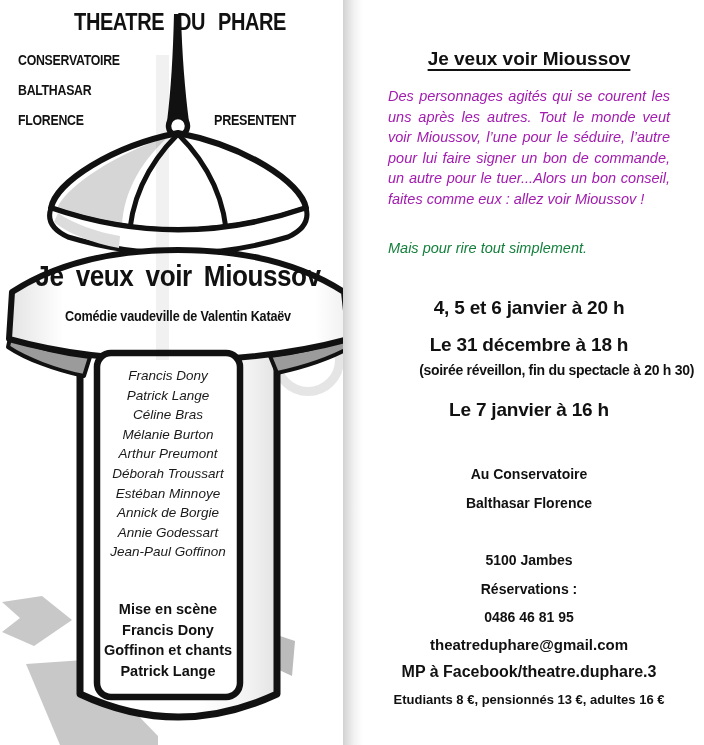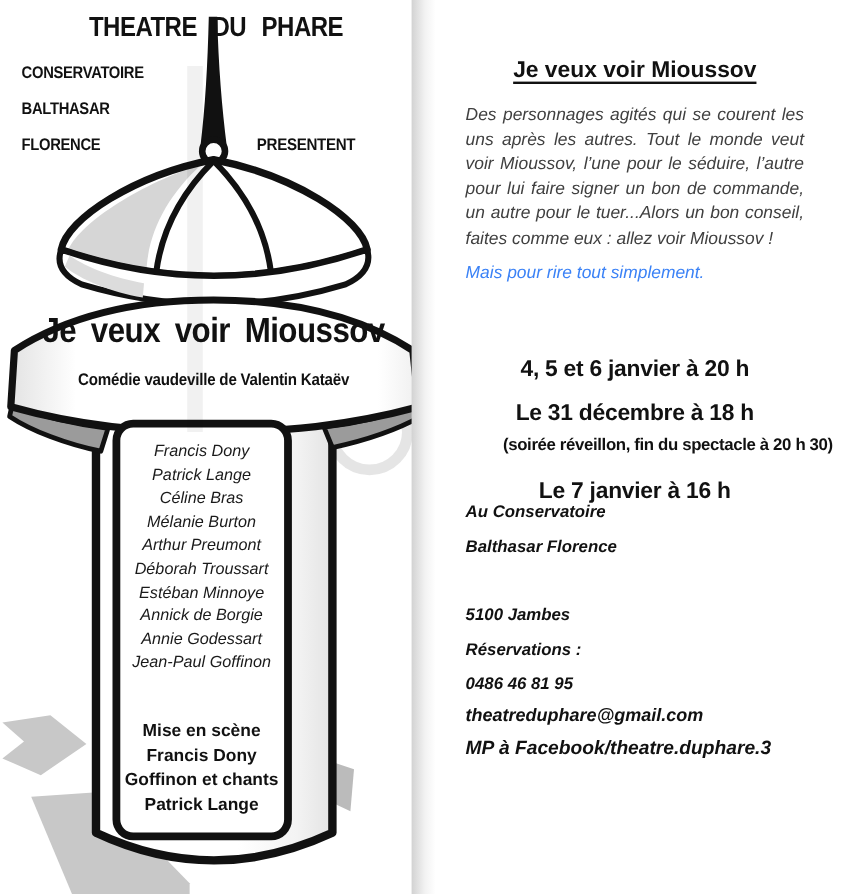--- a/index.html
+++ b/index.html
@@ -32,27 +32,27 @@
   .wm-ring{position:absolute;left:272px;top:324px;width:54px;height:54px;border-radius:50%;
         border:9px solid rgba(165,165,165,0.32);}
   .wm-text{position:absolute;left:288px;top:314px;font-size:44px;font-weight:700;
         color:rgba(130,130,130,0.35);font-style:italic;}
   
   .right{position:absolute;left:388px;top:0;width:282px;height:745px;}
   .right .abs{left:0;width:282px;}
   .heading{top:48px;text-align:center;font-size:19px;font-weight:700;
         text-decoration:underline;text-decoration-thickness:2px;text-underline-offset:4px;}
   .synopsis{top:86px;font-style:italic;font-size:14.5px;line-height:20.5px;text-align:justify;
-        color:#404040;}
-  .tagline{top:220px;font-style:italic;font-size:14.5px;color:#3b82f6;}
+        color:#a21caf;}
+  .tagline{top:240px;font-style:italic;font-size:14.5px;color:#15803d;}
   .sched{text-align:center;font-size:19px;font-weight:700;letter-spacing:-0.2px;}
   .s1{top:261px}.s2{top:297px}.s3{top:334px}.s4{top:399px}
   .sched-note{top:362px;left:-24px !important;width:330px !important;text-align:right;
         font-size:14px;font-weight:700;letter-spacing:-0.3px;}
-  .vline{font-weight:700;font-style:italic;font-size:14px;}
+  .vline{text-align:center;font-weight:700;font-size:14px;margin-top:48px;}
   .v0{top:418px}.v1{top:447px}.v2{top:476px}.v3{top:504px}
   .resv{top:533px}.phone{top:561px}
   .email{top:588px;font-size:15px;}
   .facebook{top:615px;font-size:16px;}
   .prices{top:644px;font-size:13px;}
 </style>
 </head>
 <body>
 
 <div class="page">
@@ -150,15 +150,16 @@
     <div class="abs sched s4">Le 7 janvier à 16 h</div>
 
     <div class="abs vline v0">Au Conservatoire</div>
     <div class="abs vline v1">Balthasar Florence</div>
     <div class="abs vline v3">5100 Jambes</div>
 
     <div class="abs vline resv">Réservations :</div>
     <div class="abs vline phone">0486 46 81 95</div>
     <div class="abs vline email">theatreduphare@gmail.com</div>
     <div class="abs vline facebook">MP à Facebook/theatre.duphare.3</div>
+    <div class="abs vline prices">Etudiants 8 €, pensionnés 13 €, adultes 16 €</div>
   </div>
 
 </div>
 
 </body></html>

